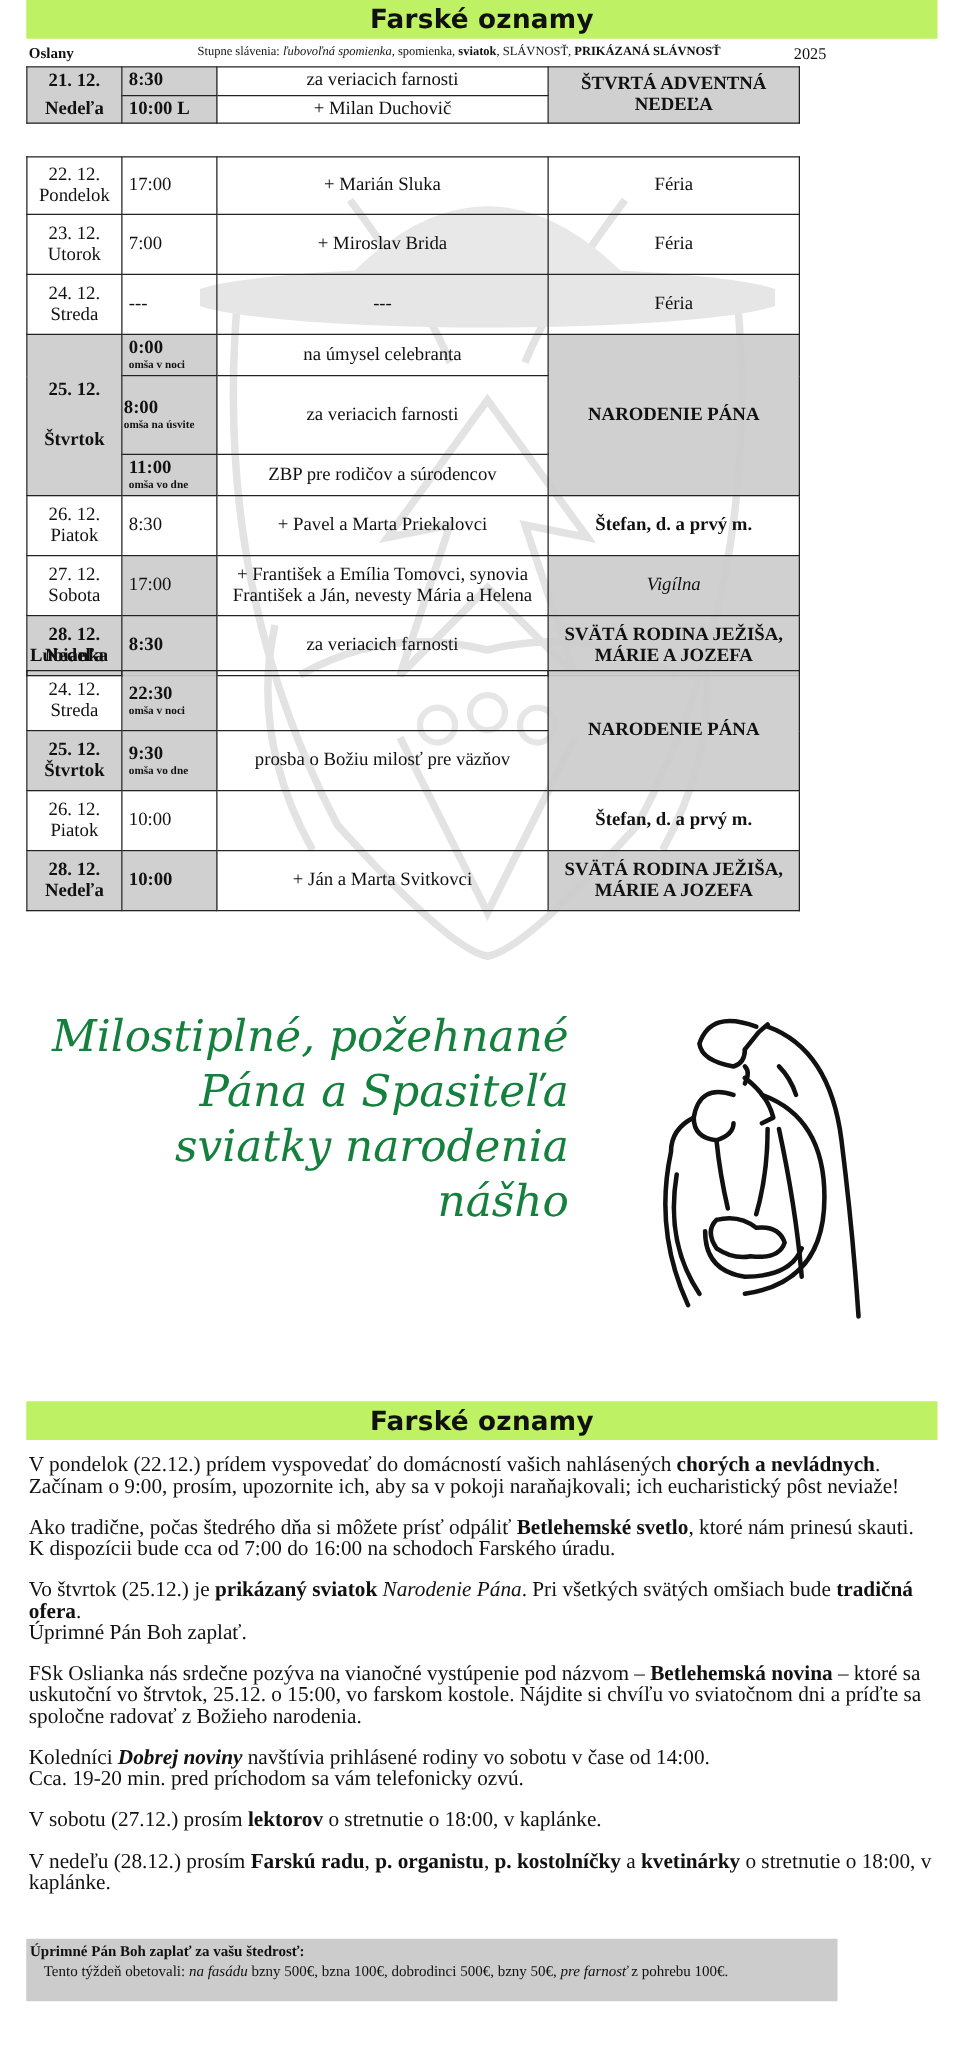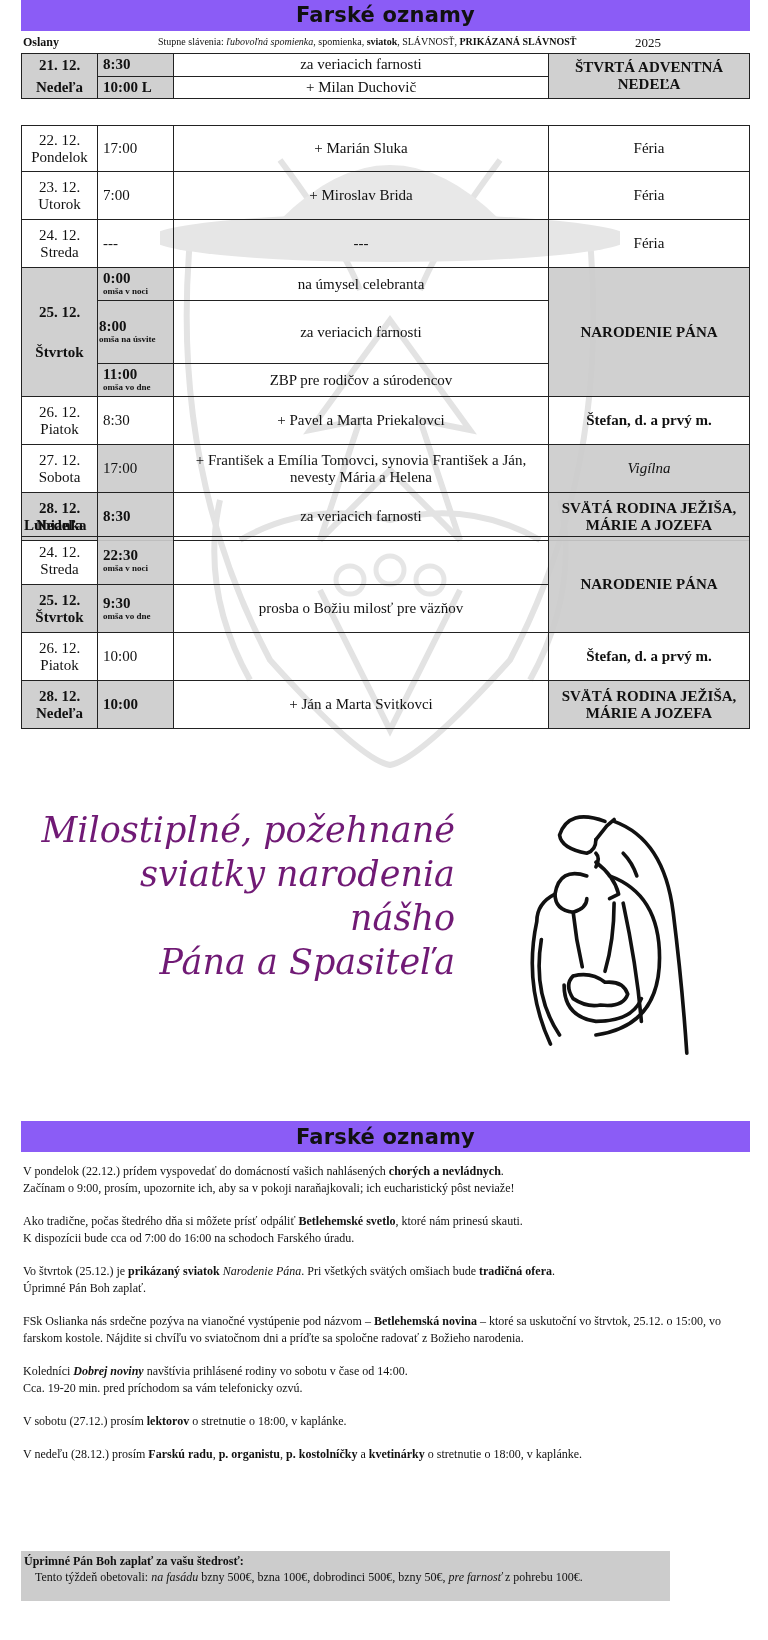--- a/index.html
+++ b/index.html
@@ -1,52 +1,52 @@
 <!DOCTYPE html>
 <html><head>
 <meta charset="utf-8">
 <style>
   html, body { margin: 0; padding: 0; background: #ffffff; }
   body { width: 768px; height: 1640px; position: relative; overflow: hidden;
          font-family: "Liberation Serif", serif; color: #111; }
-  .banner { position: absolute; left: 21px; width: 729px; background: #8b5cf6;
+  .banner { position: absolute; left: 21px; width: 729px; background: #bef264;
             text-align: center; font-family: "DejaVu Sans", sans-serif; font-weight: bold;
             font-size: 21px; color: #111; letter-spacing: 0.2px; }
   #banner-top { top: 0; height: 31px; line-height: 31px; }
   #banner-bottom { top: 1121px; height: 31px; line-height: 32px; }
 
   .meta-row { position: absolute; top: 33px; left: 21px; width: 729px; height: 18px; }
   .meta-row .loc { position: absolute; left: 2px; top: 0; font-weight: bold; font-size: 12px; line-height: 19px; }
   .meta-row .legend { position: absolute; left: 137px; top: 4px; font-size: 10px; line-height: 10px; white-space: nowrap; }
   .meta-row .legend i { font-style: italic; }
   .meta-row .legend b { font-weight: bold; }
   .meta-row .year { position: absolute; left: 614px; top: 1px; font-size: 13px; line-height: 18px; }
 
   .sublabel { position: absolute; left: 24px; font-weight: bold; font-size: 15px; }
 
-  table.sched { position: absolute; left: 21px; width: 729px; border-collapse: collapse;
+  table.sched { position: absolute; left: 21px; width: 619px; border-collapse: collapse;
                 table-layout: fixed; background: transparent; }
   table.sched td { border: 1.2px solid #222; padding: 0 5px; vertical-align: middle; font-size: 15px; line-height: 17px; }
   td.day { width: 65px; text-align: center; }
   td.time { width: 65px; text-align: left; }
   td.intent { text-align: center; }
   td.feast { width: 190px; text-align: center; }
   .gray { background: rgba(204,204,204,0.92); }
   .bold { font-weight: bold; }
   .ital { font-style: italic; }
   .subnote { display: block; font-size: 9px; font-weight: bold; line-height: 11px; }
   td.time .tm { display: block; font-weight: bold; line-height: 15px; }
 
   .watermark { position: absolute; left: 160px; top: 120px; width: 460px; height: 650px; pointer-events: none; }
 
   .greeting { position: absolute; left: 40px; top: 808px; width: 415px; text-align: right;
-              font-family: "DejaVu Serif", serif; font-style: italic; font-size: 35px; line-height: 44px; color: #701a75; }
+              font-family: "DejaVu Serif", serif; font-style: italic; font-size: 35px; line-height: 44px; color: #15803d; }
   .nativity { position: absolute; left: 505px; top: 795px; width: 200px; height: 280px; }
 
-  .notices { position: absolute; left: 23px; top: 1163px; width: 727px; font-size: 12px; line-height: 17px; }
+  .notices { position: absolute; left: 23px; top: 1163px; width: 727px; font-size: 17px; line-height: 17px; }
   .notices p { margin: 0 0 16px 0; }
   .notices b { font-weight: bold; }
   .notices i { font-style: italic; }
 
   .thanks { position: absolute; left: 21px; top: 1551px; width: 649px; height: 50px; background: #cccccc; }
   .thanks .t1 { position: absolute; left: 3px; top: 3px; font-weight: bold; font-size: 12px; line-height: 14px; }
   .thanks .t2 { position: absolute; left: 14px; top: 19px; font-size: 12px; line-height: 14px; }
   .thanks i { font-style: italic; }
 </style>
 </head>
@@ -201,22 +201,22 @@
     <td class="day gray bold"><span>28. 12.</span><br><span>Nedeľa</span></td>
     <td class="time gray bold">10:00</td>
     <td class="intent">+ Ján a Marta Svitkovci</td>
     <td class="feast gray bold">SVÄTÁ RODINA JEŽIŠA, MÁRIE A JOZEFA</td>
   </tr>
 </tbody>
   </table>
 
 <div class="greeting">
   <div>Milostiplné, požehnané</div>
+  <div>Pána a Spasiteľa</div>
   <div>sviatky narodenia nášho</div>
-  <div>Pána a Spasiteľa</div>
 </div>
 
 <svg class="nativity" viewBox="0 0 220 290">
   <g fill="none" stroke="#111" stroke-width="4" stroke-linecap="round" stroke-linejoin="round">
     <path d="M110 20 Q 70 5 60 35 Q 62 50 90 55 Q 100 52 100 40"></path>
     <path d="M100 40 L 112 25 L 120 18"></path>
     <path d="M120 20 Q 175 40 185 120 Q 195 200 200 275"></path>
     <path d="M100 55 Q 105 60 100 70"></path>
     <path d="M130 55 Q 140 65 145 80"></path>
     <path d="M100 65 Q 120 80 125 100 L 115 105"></path>

